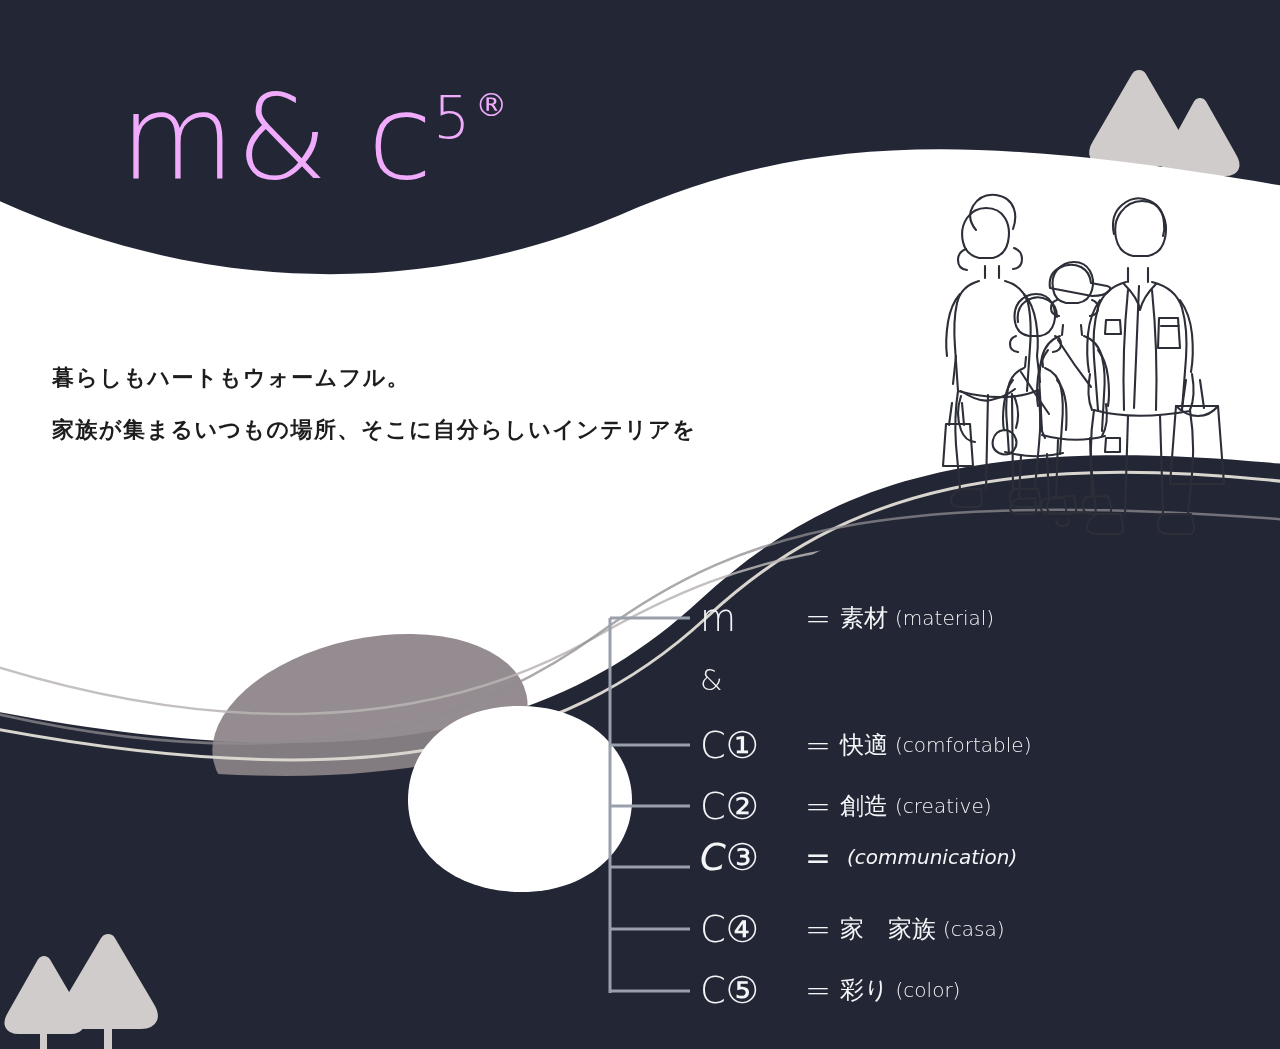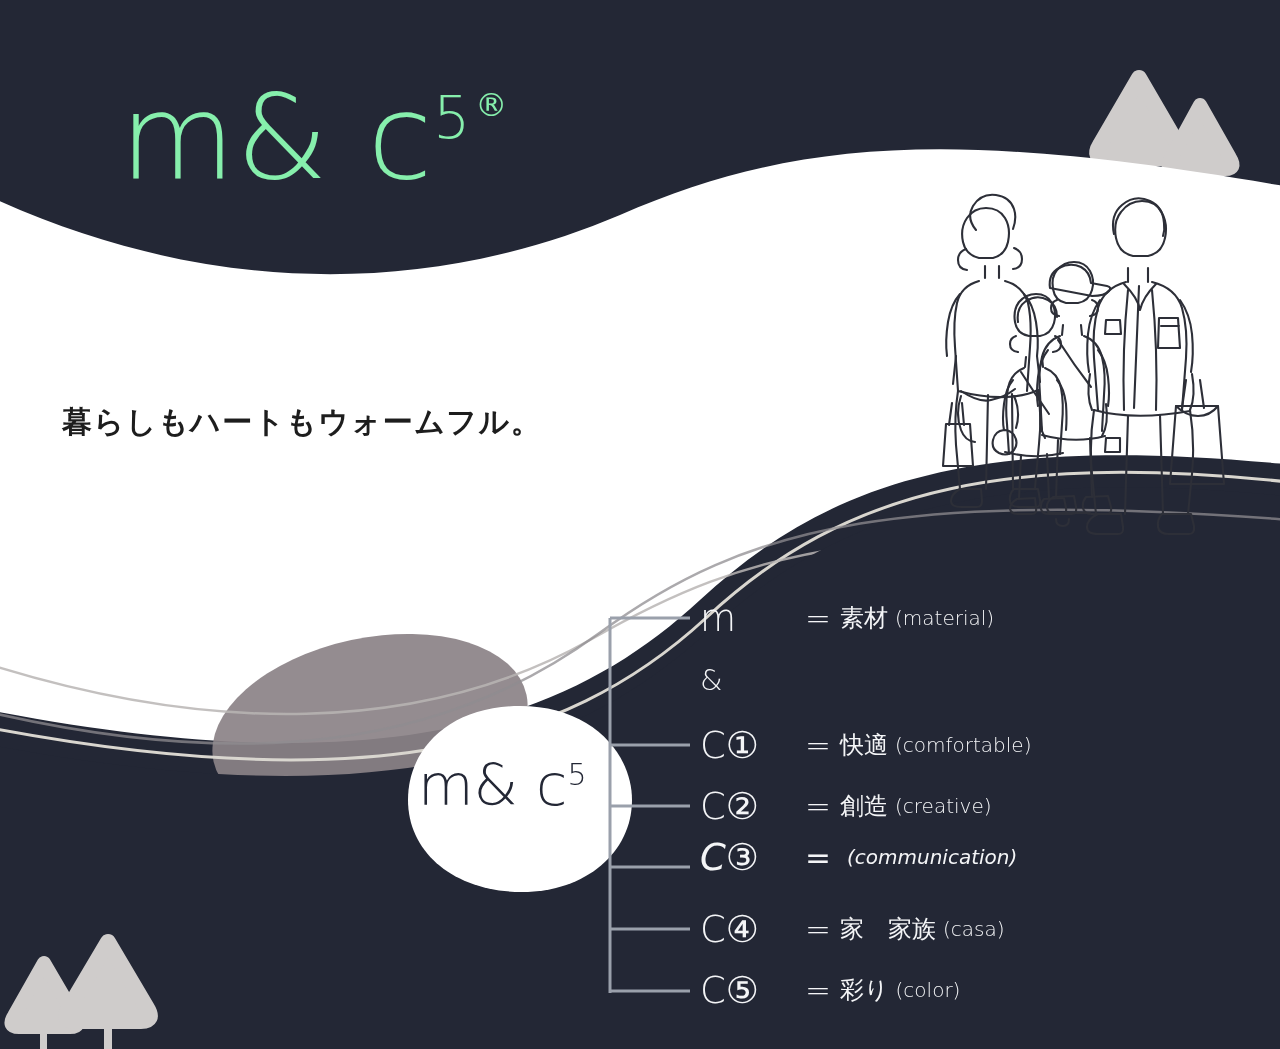--- a/index.html
+++ b/index.html
@@ -13,21 +13,21 @@
     background:#232735;
   }
 
   
   #art{position:absolute;left:0;top:0;width:1280px;height:1049px;}
 
   
   .logo-top{
     position:absolute;
     left:120px; top:78px;
-    color:#86efac;
+    color:#f0abfc;
     font-family:"DejaVu Sans","Liberation Sans",sans-serif;
     font-weight:300;
     font-size:118px;
     line-height:1;
     letter-spacing:1px;
     white-space:nowrap;
   }
   .logo-top .sup{
     font-size:58px;
     vertical-align:super;
@@ -40,29 +40,28 @@
     line-height:0;
     position:relative;
     top:-22px;
     left:4px;
     font-weight:400;
   }
 
   
   .tagline{
     position:absolute;
-    left:62px; top:352px;
+    left:52px; top:352px;
     color:#1d1d1d;
     font-family:"DejaVu Sans","Liberation Sans",sans-serif;
     font-weight:700;
-    font-size:30px;
+    font-size:22px;
     line-height:52px;
     letter-spacing:1.5px;
     white-space:nowrap;
-    margin-top:44px;
   }
 
   
   .badge-label{
     position:absolute;
     left:418px; top:757px;
     color:#232735;
     font-family:"DejaVu Sans","Liberation Sans",sans-serif;
     font-weight:300;
     font-size:57px;
@@ -295,23 +294,23 @@
           <path d="M1176 406 q10 10 22 10 q12 0 20 -10"></path>
         </g>
       </g>
     </g>
   </svg>
 
   <div class="logo-top"><span>m&amp; c</span><span class="sup">5</span><span class="reg">®</span></div>
 
   <div class="tagline">
     <div>暮らしもハートもウォームフル。</div>
+    <div>家族が集まるいつもの場所、そこに自分らしいインテリアを</div>
   </div>
 
-  <div class="badge-label"><span>m&amp; c</span><span class="sup">5</span></div>
 
   <div id="deflist">
       <div class="def-row" style="top: 0px;">
         <span class="def-key">m</span>
         <span class="def-eq">=</span>
         <span class="def-jp">素材</span>
         <span class="def-en">(material)</span>
       </div>
       <div class="def-row amp" style="top: 62px;">
         <span class="def-key">&amp;</span>

